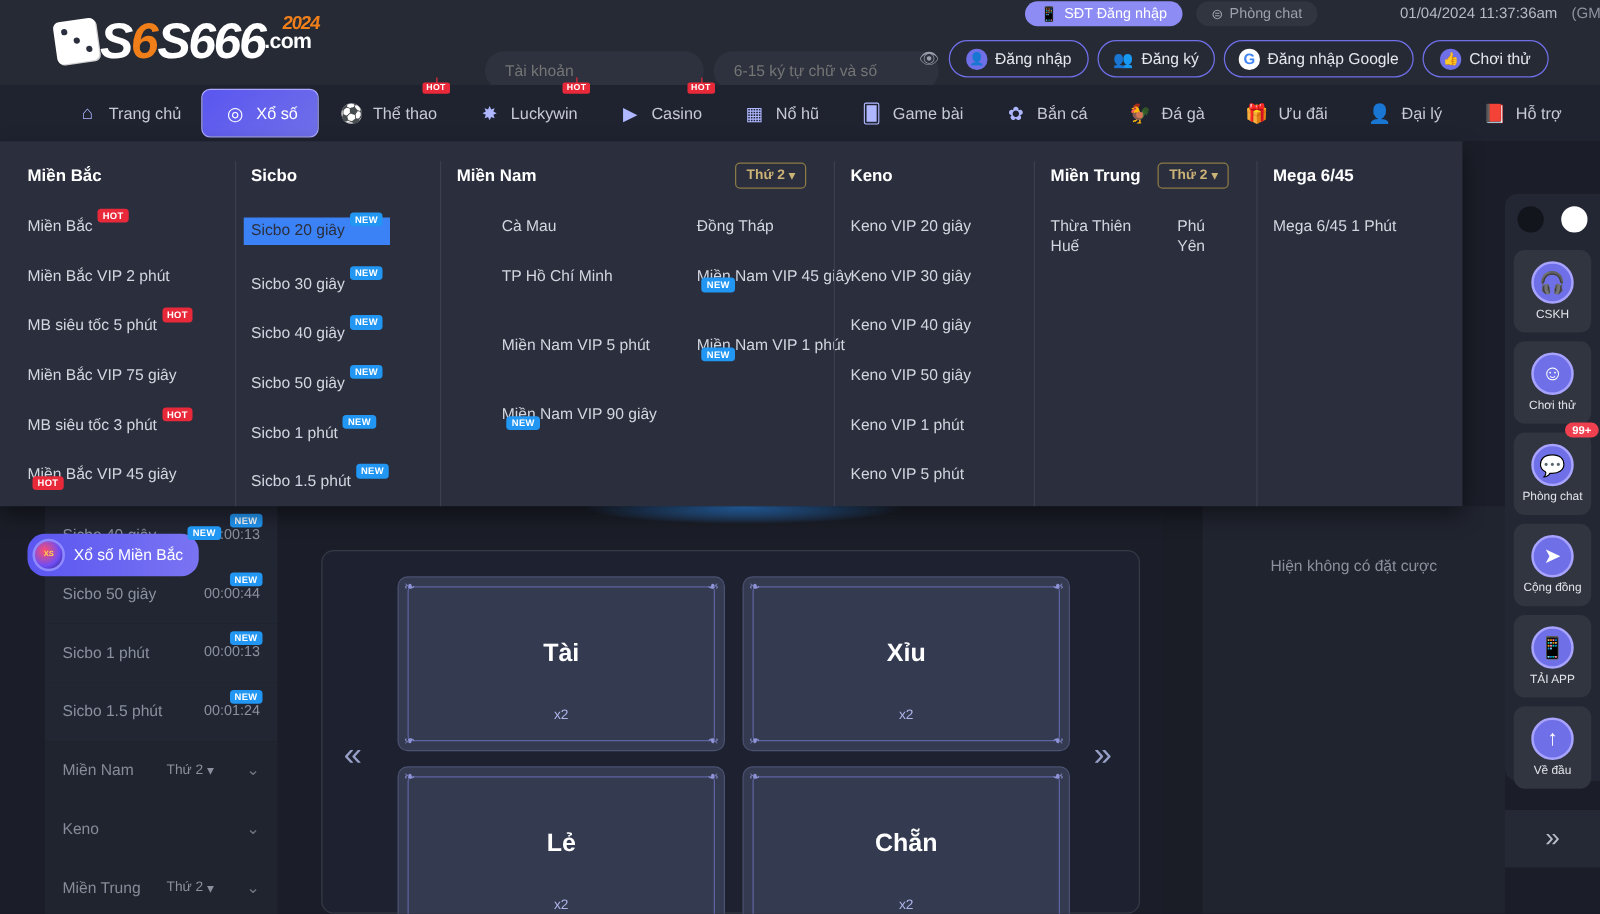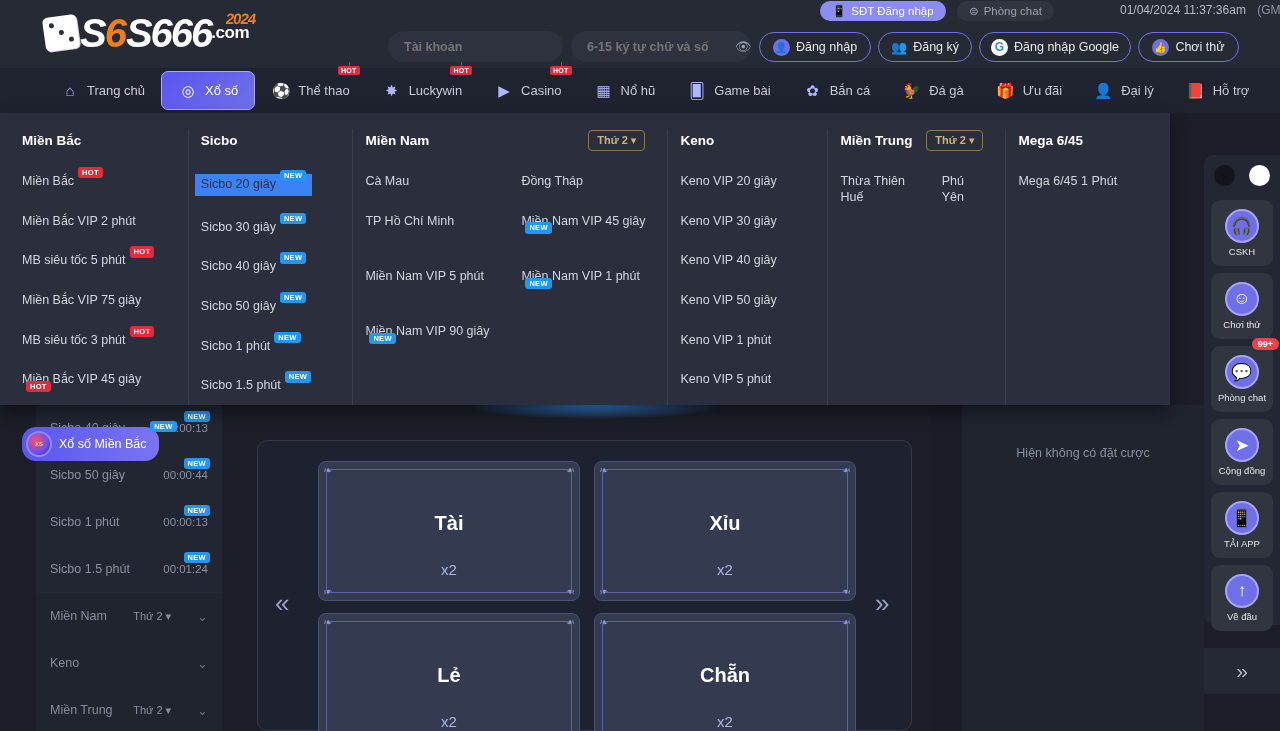--- a/index.html
+++ b/index.html
@@ -45,23 +45,23 @@
   }
   .pill-chat {
     position: absolute; top: 1px; left: 957px; height: 20px; padding: 0 12px;
     background: #31353f; border-radius: 10px; color: #9aa0ad; font-size: 11.5px;
     display: flex; align-items: center; gap: 5px; white-space: nowrap;
   }
   .clock { position: absolute; top: 3px; left: 1108px; font-size: 12px; color: #b6bac4; white-space: nowrap; margin-left: 12px; }
   .clock .tz { color: #8d93a0; margin-left: 8px; }
 
   .field {
-    position: absolute; top: 31px; height: 31px; background: #2e323e; border-radius: 16px;
+    position: absolute; top: 41px; height: 31px; background: #2e323e; border-radius: 16px;
     display: flex; align-items: center; padding: 0 16px; color: #0ea5e9; font-size: 12.5px;
-    border: none; outline: none; font-weight: bold;
+    border: none; outline: none;
   }
   .field.acct { left: 388px; width: 175px; }
   .field.pass { left: 571px; width: 180px; padding-right: 34px; }
   .eye-ico { position: absolute; top: 39px; left: 735px; color: #9aa0ad; font-size: 13px; }
 
   .btn {
     position: absolute; top: 32px; height: 30px; border: 1px solid #6f6fe8; border-radius: 16px;
     background: transparent; color: #e6e8ee; font-size: 12.5px; display: flex; align-items: center;
     justify-content: center; gap: 6px; padding: 0 14px; white-space: nowrap; cursor: pointer;
   }
@@ -114,21 +114,21 @@
   .mcol + .mcol { border-left: 1px solid #3a3f4e; padding-left: 12px; }
   .mcol-head {
     font-size: 13.5px; font-weight: 700; color: #fff; margin-bottom: 23px;
     display: flex; align-items: center; justify-content: space-between; height: 22px;
   }
   .day-sel {
     border: 1px solid #8b7a45; border-radius: 4px; color: #cbb276; font-size: 11px;
     padding: 3px 8px; display: inline-flex; align-items: center; gap: 3px; cursor: pointer;
   }
   .mlinks { display: flex; flex-direction: column; }
-  .mlinks.two { display: grid; grid-template-columns: 150px 150px; column-gap: 6px; }
+  .mlinks.two { display: grid; grid-template-columns: 150px 150px; column-gap: 6px; margin-left: 36px; }
   .mlink {
     position: relative; font-size: 12.5px; color: #d2d6df; line-height: 1.25;
     margin-bottom: 24px; display: inline-block; cursor: pointer; width: fit-content;
     max-width: 140px;
   }
   .mlink.hl { background:#3b82f6; color:#2b2f3d; padding: 3px 6px; margin-left: -6px; }
   .tag {
     font-size: 7.5px; font-weight: 700; color: #fff; border-radius: 3px;
     padding: 1px 4px; margin-left: 4px; position: relative; top: -7px; display: inline-block;
     letter-spacing: .3px; vertical-align: top;
@@ -193,21 +193,21 @@
   }
   .card .inner {
     position: absolute; inset: 7px; border: 1px solid #5d63a0; border-radius: 4px;
   }
   .card .corn { position: absolute; color: #8d93d6; font-size: 11px; line-height: 1; }
   .card .corn.tl { left: 4px; top: 3px; }
   .card .corn.tr { right: 4px; top: 3px; transform: scaleX(-1); }
   .card .corn.bl { left: 4px; bottom: 3px; transform: scaleY(-1); }
   .card .corn.br { right: 4px; bottom: 3px; transform: scale(-1,-1); }
   .card .ttl { font-size: 20px; font-weight: 700; color: #fff; position: relative; top: -8px; }
-  .card .mult { position: absolute; bottom: 22px; font-size: 15px; color: #aeb4e8; }
+  .card .mult { position: absolute; bottom: 22px; font-size: 11px; color: #aeb4e8; }
   .arrow-l, .arrow-r {
     position: absolute; color: #98a0c8; font-size: 26px; cursor: pointer; top: 183px;
   }
   .arrow-l { left: 275px; }
   .arrow-r { left: 875px; }
 
   .rightpanel {
     position: absolute; top: 0; left: 962px; width: 242px; height: 326px; background: #20242f;
   }
   .nobet { position: absolute; top: 41px; width: 100%; text-align: center; font-size: 12.5px; color: #8a909d; }

